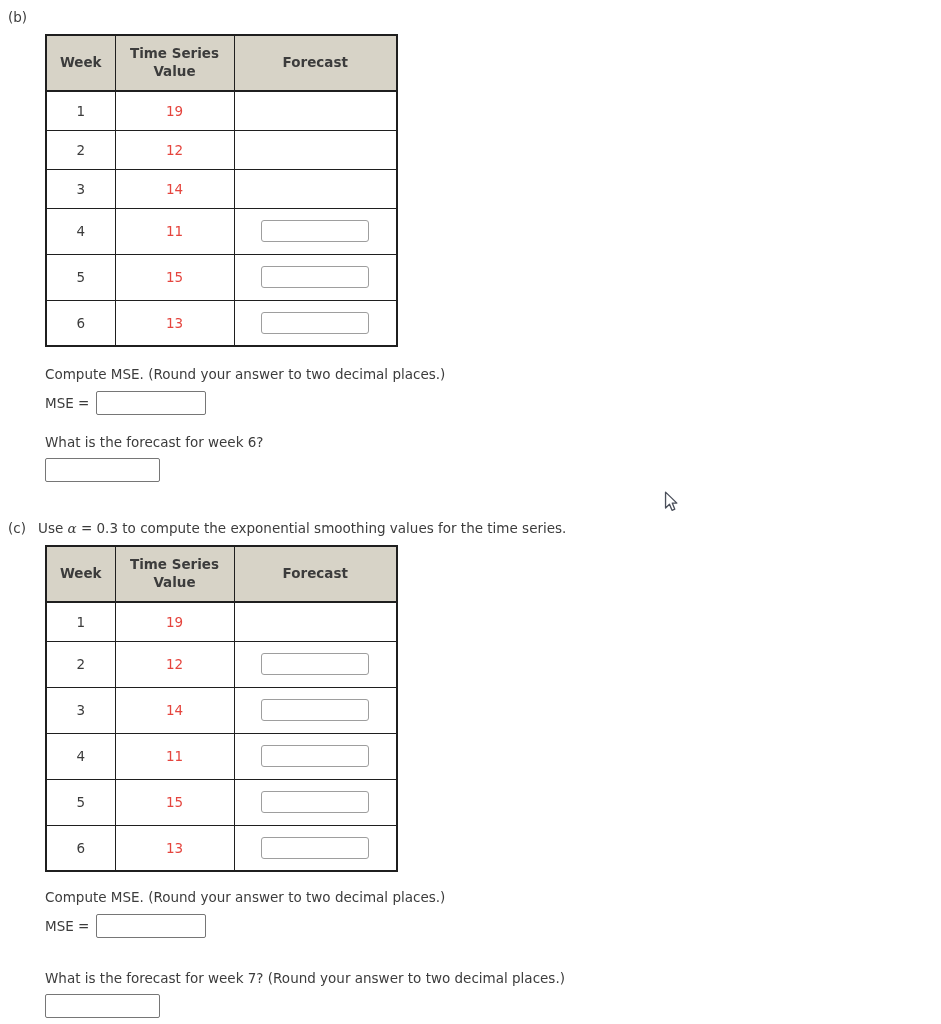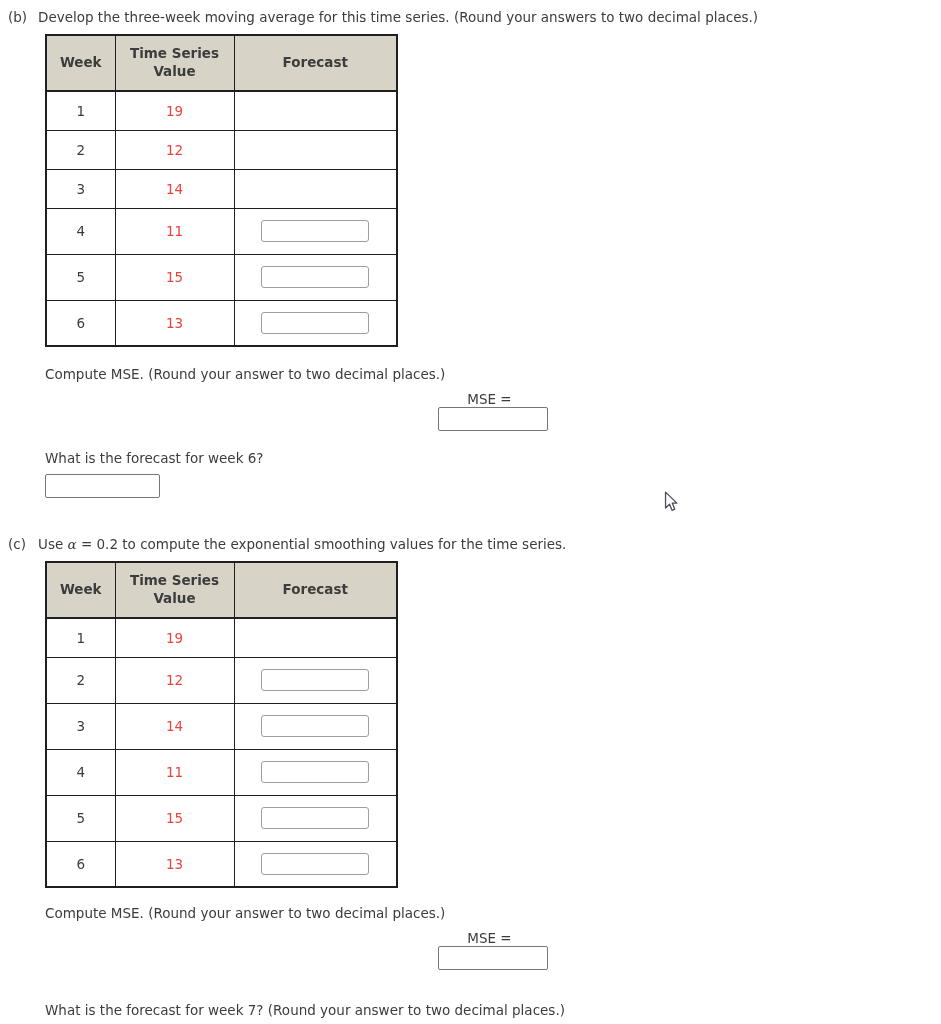--- a/index.html
+++ b/index.html
@@ -46,21 +46,21 @@
 
   input.cell-input {
     width: 108px; height: 22px;
     border: 1px solid #9e9e9e;
     border-radius: 3px;
     outline: none;
     font-family: inherit; font-size: 12px;
     padding: 0 4px;
   }
   .section-text { margin: 19px 0 0 45px; }
-  .mse-line { margin: 9px 0 0 45px; display: flex; align-items: center; flex-direction: column; }
+  .mse-line { margin: 9px 0 0 45px; display: flex; align-items: center; }
   .mse-line .eq-label { margin-right: 7px; }
   input.box-input {
     width: 110px; height: 24px;
     border: 1px solid #767676;
     border-radius: 2px;
     outline: none;
     font-family: inherit; font-size: 12px;
     padding: 0 4px;
     background: #fff;
   }
@@ -73,21 +73,20 @@
     left: 663px; top: 491px;
     width: 15px; height: 22px;
     pointer-events: none;
   }
 </style>
 </head>
 <body>
 
 <div class="q-row">
   <div class="q-label">(b)</div>
-  <div class="q-text">Develop the three-week moving average for this time series. (Round your answers to two decimal places.)</div>
 </div>
 
 <table class="ts">
   <thead>
     <tr>
       <th class="col-week">Week</th>
       <th class="col-value">Time Series Value</th>
       <th class="col-forecast">Forecast</th>
     </tr>
   </thead>
@@ -139,21 +138,21 @@
 </div>
 
 <div class="section-text">What is the forecast for week 6?</div>
 
 <div class="answer-wrap">
   <input type="text" class="box-input week7" value="" style="">
 </div>
 
 <div class="q-row part-c-row">
   <div class="q-label">(c)</div>
-  <div class="q-text"><span>Use </span><span class="alpha">α</span><span> = 0.2 to compute the exponential smoothing values for the time series.</span></div>
+  <div class="q-text"><span>Use </span><span class="alpha">α</span><span> = 0.3 to compute the exponential smoothing values for the time series.</span></div>
 </div>
 
 <table class="ts">
   <thead>
     <tr>
       <th class="col-week">Week</th>
       <th class="col-value">Time Series Value</th>
       <th class="col-forecast">Forecast</th>
     </tr>
   </thead>

